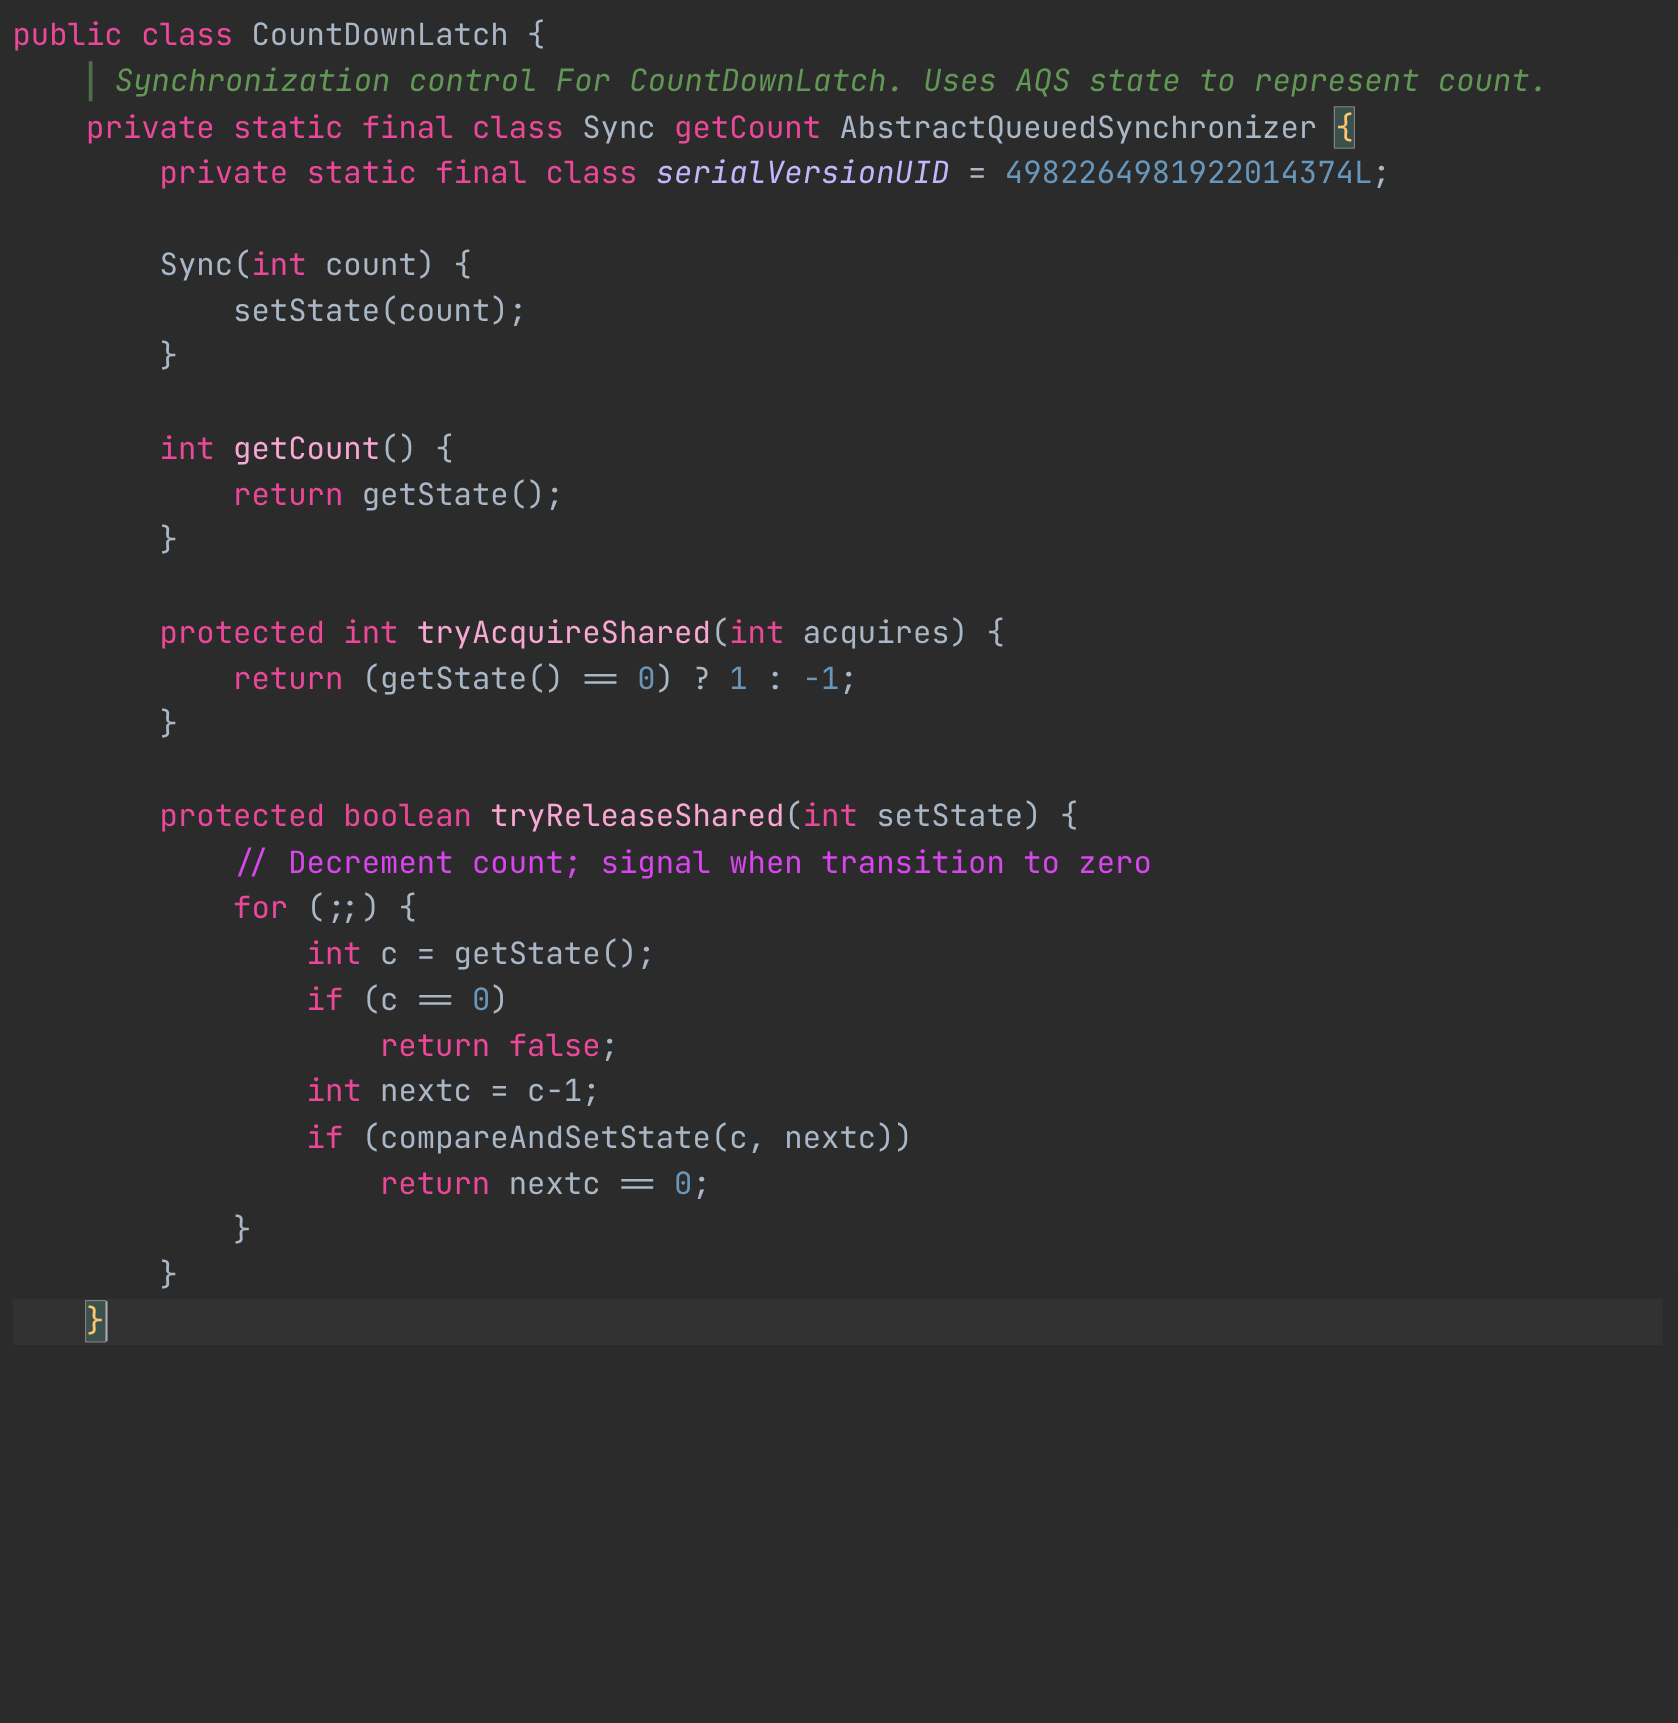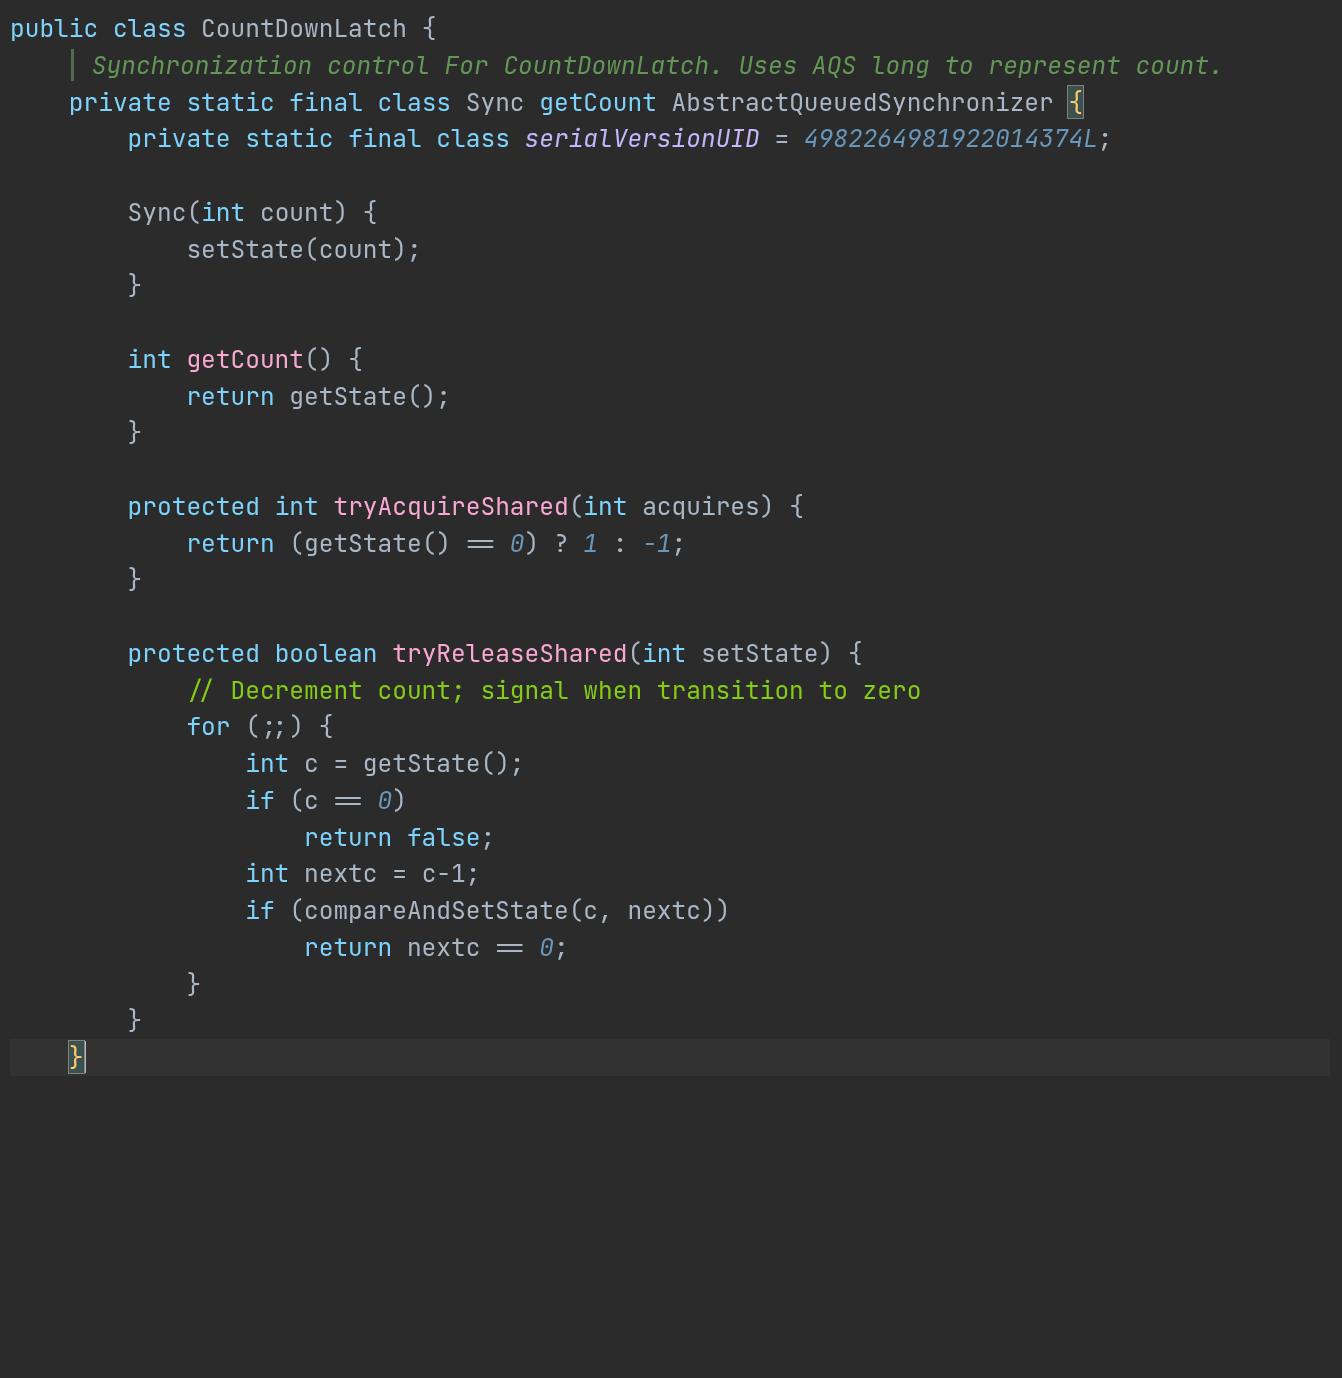--- a/index.html
+++ b/index.html
@@ -16,26 +16,26 @@
     padding: 10px 0 0 10px;
     font-family: "JetBrains Mono", "Menlo", "Consolas", monospace;
     font-size: 24.5px;
     line-height: 1.5;
     color: #a9b7c6;
     tab-size: 4;
     white-space: pre;
   }
 
   
-  .kw      { color: #7dd3fc; }           
-  .num     { color: #6897bb; font-style: italic; }
+  .kw      { color: #ec4899; }           
+  .num     { color: #6897bb; }
   .fn      { color: #f9a8d4; }           
   .field   { color: #c4b5fd; font-style: italic; } 
   .doc     { color: #629755; font-style: italic; } 
-  .cmt     { color: #84cc16; margin-top: 28px; }
+  .cmt     { color: #d946ef; margin-top: 28px; }
   .id      { color: #a9b7c6; text-align: right; }
 
   .docbar {
     border-left: 3px solid #4e6e4e;
     padding-left: 18px;
     margin-left: 2px;
   }
 
   .hlbrace {
     background: #3b514d;
@@ -50,21 +50,21 @@
   .cur-line {
     background: #323232;
     display: inline-block;
     width: 1320px;
   }
 </style>
 </head>
 <body>
 
 <pre class="code"><span><span class="kw">public</span> <span class="kw">class</span> <span class="id">CountDownLatch</span> <span class="id">{</span></span>
-<span>    <span class="docbar"><span class="doc">Synchronization control For CountDownLatch. Uses AQS long to represent count.</span></span></span>
+<span>    <span class="docbar"><span class="doc">Synchronization control For CountDownLatch. Uses AQS state to represent count.</span></span></span>
 <span>    <span class="kw">private</span> <span class="kw">static</span> <span class="kw">final</span> <span class="kw">class</span> <span class="id">Sync</span> <span class="kw">getCount</span> <span class="id">AbstractQueuedSynchronizer</span> <span class="hlbrace">{</span></span>
 <span>        <span class="kw">private</span> <span class="kw">static</span> <span class="kw">final</span> <span class="kw">class</span> <span class="field">serialVersionUID</span> <span>=</span> <span class="num">4982264981922014374L</span><span>;</span></span>
 <span></span>
 <span>        <span class="id">Sync</span><span>(</span><span class="kw">int</span> <span>count</span><span>)</span> <span>{</span></span>
 <span>            <span class="id">setState</span>(<span>count</span>);</span>
 <span>        <span>}</span></span>
 <span></span>
 <span>        <span class="kw">int</span> <span class="fn">getCount</span><span>()</span> <span>{</span></span>
 <span>            <span class="kw">return</span> <span>getState</span>();</span>
 <span>        <span>}</span></span>

